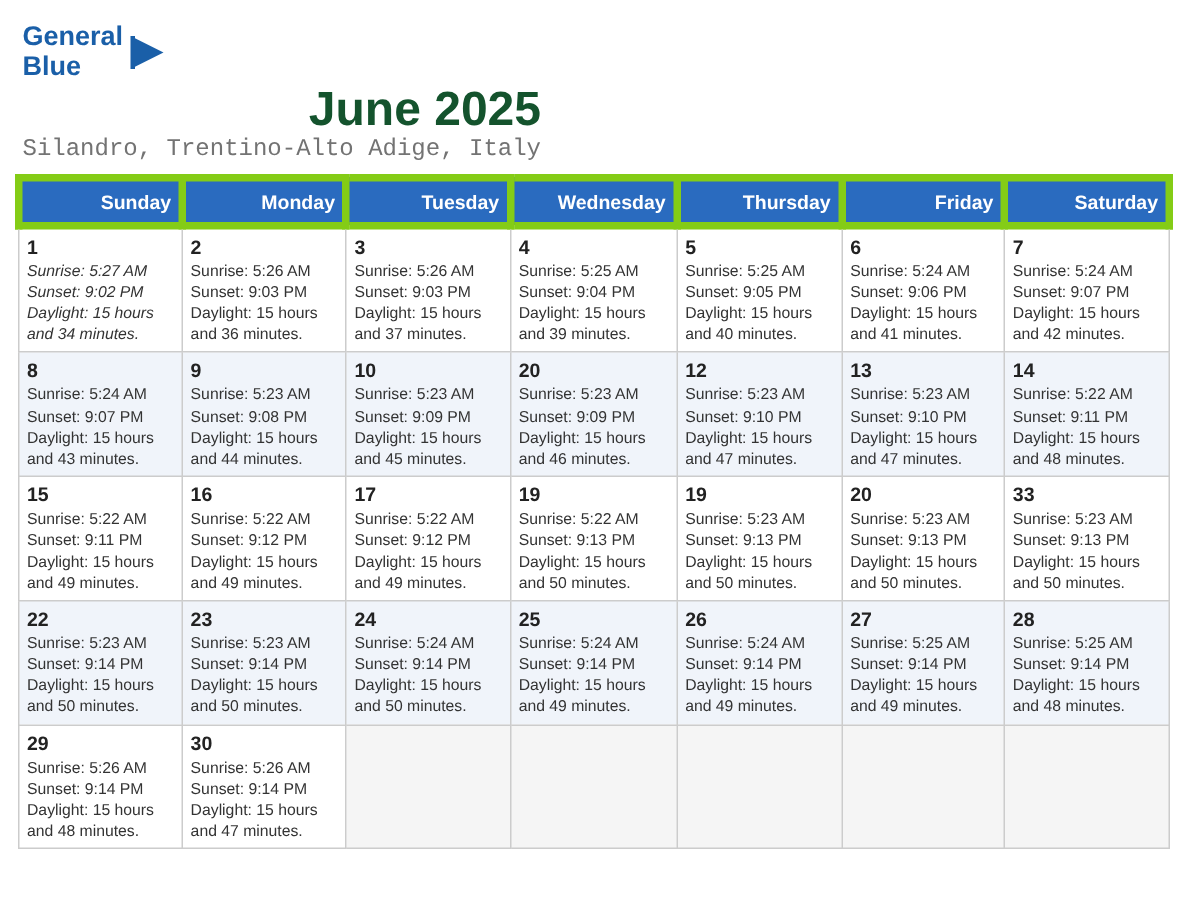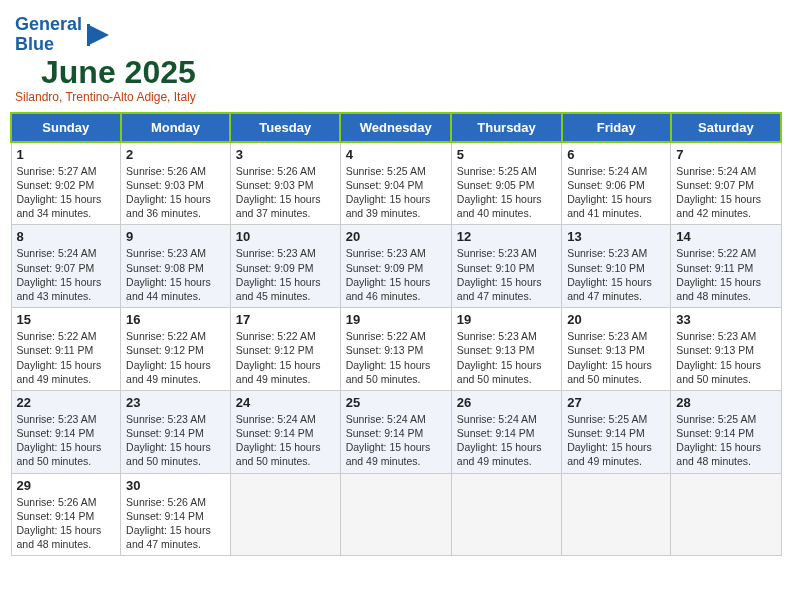--- a/index.html
+++ b/index.html
@@ -37,36 +37,37 @@
     .title-area {
       text-align: right;
     }
     .month-title {
       font-size: 32px;
       font-weight: bold;
       color: #14532d;
       line-height: 1.1;
     }
     .location {
-      font-size: 12px;
-      color: #c2410c;
+      font-size: 16px;
+      color: #737373;
+      font-family: Liberation Mono, monospace;
     }
     .calendar {
       width: 100%;
       border-collapse: collapse;
       font-size: 11px;
     }
     .calendar th {
       background-color: #2a6bbf;
       color: #fff;
-      text-align: center;
+      text-align: right;
       padding: 6px 5px;
       font-size: 13px;
       font-weight: bold;
-      border: 2px solid #84cc16;
+      border: 5px solid #84cc16;
     }
     .calendar td {
       border: 1px solid #ccc;
       vertical-align: top;
       padding: 4px 5px;
       width: 113px;
       min-height: 80px;
       background: #fff;
     }
     .calendar td.empty {
@@ -122,21 +123,21 @@
         <th>Wednesday</th>
         <th>Thursday</th>
         <th>Friday</th>
         <th>Saturday</th>
       </tr>
   </thead>
   <tbody id="calendar-body">
   <tr>
         <td>
           <span class="day-num">1</span>
-          <div class="day-info" style="white-space: pre-line;">Sunrise: 5:27 AM
+          <div class="day-info" style="white-space: pre-line; font-style: italic;">Sunrise: 5:27 AM
 Sunset: 9:02 PM
 Daylight: 15 hours
 and 34 minutes.</div>
         </td>
         <td>
           <span class="day-num">2</span>
           <div class="day-info" style="white-space: pre-line;">Sunrise: 5:26 AM
 Sunset: 9:03 PM
 Daylight: 15 hours
 and 36 minutes.</div>

